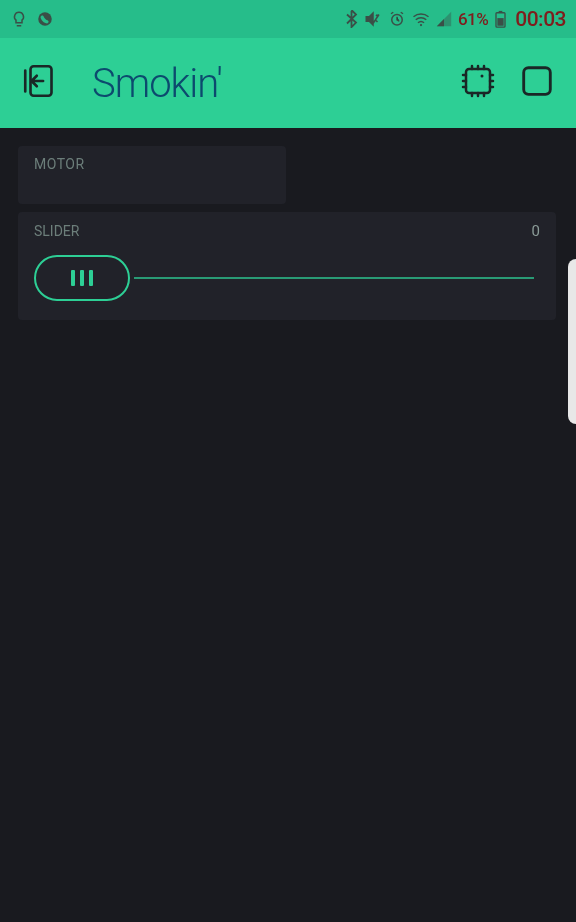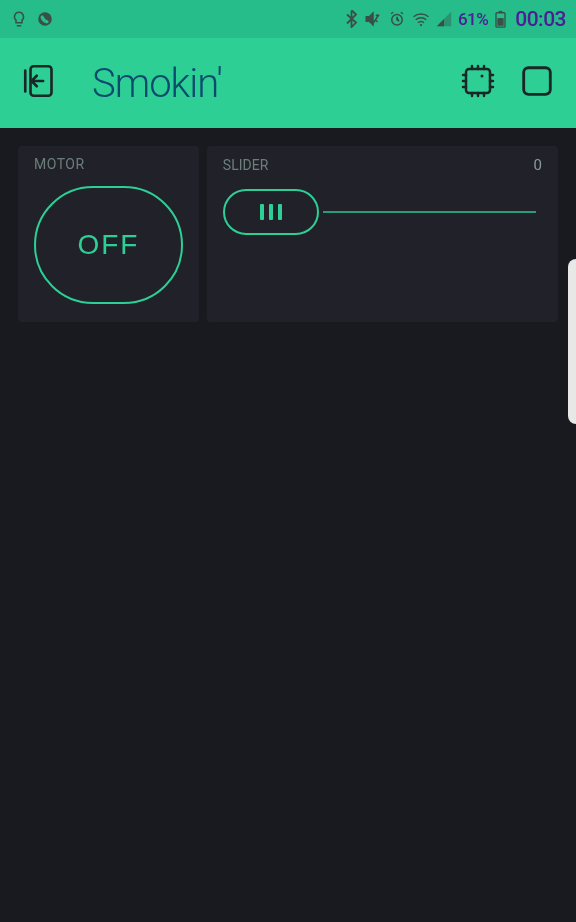--- a/index.html
+++ b/index.html
@@ -13,21 +13,21 @@
     }
 
     
     .status-bar {
       height: 38px;
       background: #26bd8a;
       display: flex;
       align-items: center;
       justify-content: space-between;
       padding: 0 10px;
-      color: #4c1d95;
+      color: #7f1d1d;
     }
     .status-left { display: flex; gap: 8px; align-items: center; }
     .status-right { display: flex; gap: 6px; align-items: center; font-size: 17px; font-weight: 500; letter-spacing: -0.5px; }
     .status-right .pct { font-size: 17px; }
     .status-right .time { font-size: 21px; margin-left: 2px; }
 
     
     .app-bar {
       height: 90px;
       background: #2dcf95;
@@ -44,21 +44,21 @@
       color: #0c4a6e;
       letter-spacing: -1px;
     }
     .app-bar .right-icons { display: flex; gap: 20px; align-items: center; }
     .app-bar .chip-icon, .app-bar .stop-icon { cursor: pointer; }
 
     
     .content {
       padding: 18px;
       display: flex;
-      flex-direction: row;
+      flex-direction: column;
       gap: 8px;
     }
 
     
     .card {
       background: #212229;
       border-radius: 4px;
       padding: 10px 16px 18px 16px;
     }
     .motor-card { width: 268px; }
@@ -225,23 +225,20 @@
           <rect x="6" y="6" width="28" height="28" rx="5" fill="none" stroke="#1a2726" stroke-width="3"></rect>
         </svg>
     </span>
   </div>
 </div>
 
 <div class="content">
 
   <div class="card motor-card">
     <div class="card-label">MOTOR</div>
-    <button class="motor-button">
-      <span>OFF</span>
-    </button>
   </div>
 
   <div class="card slider-card">
     <div class="slider-header">
       <span>SLIDER</span>
       <span class="slider-value">0</span>
     </div>
     <div class="slider-track">
       <div class="slider-line"></div>
       <div class="slider-thumb">

